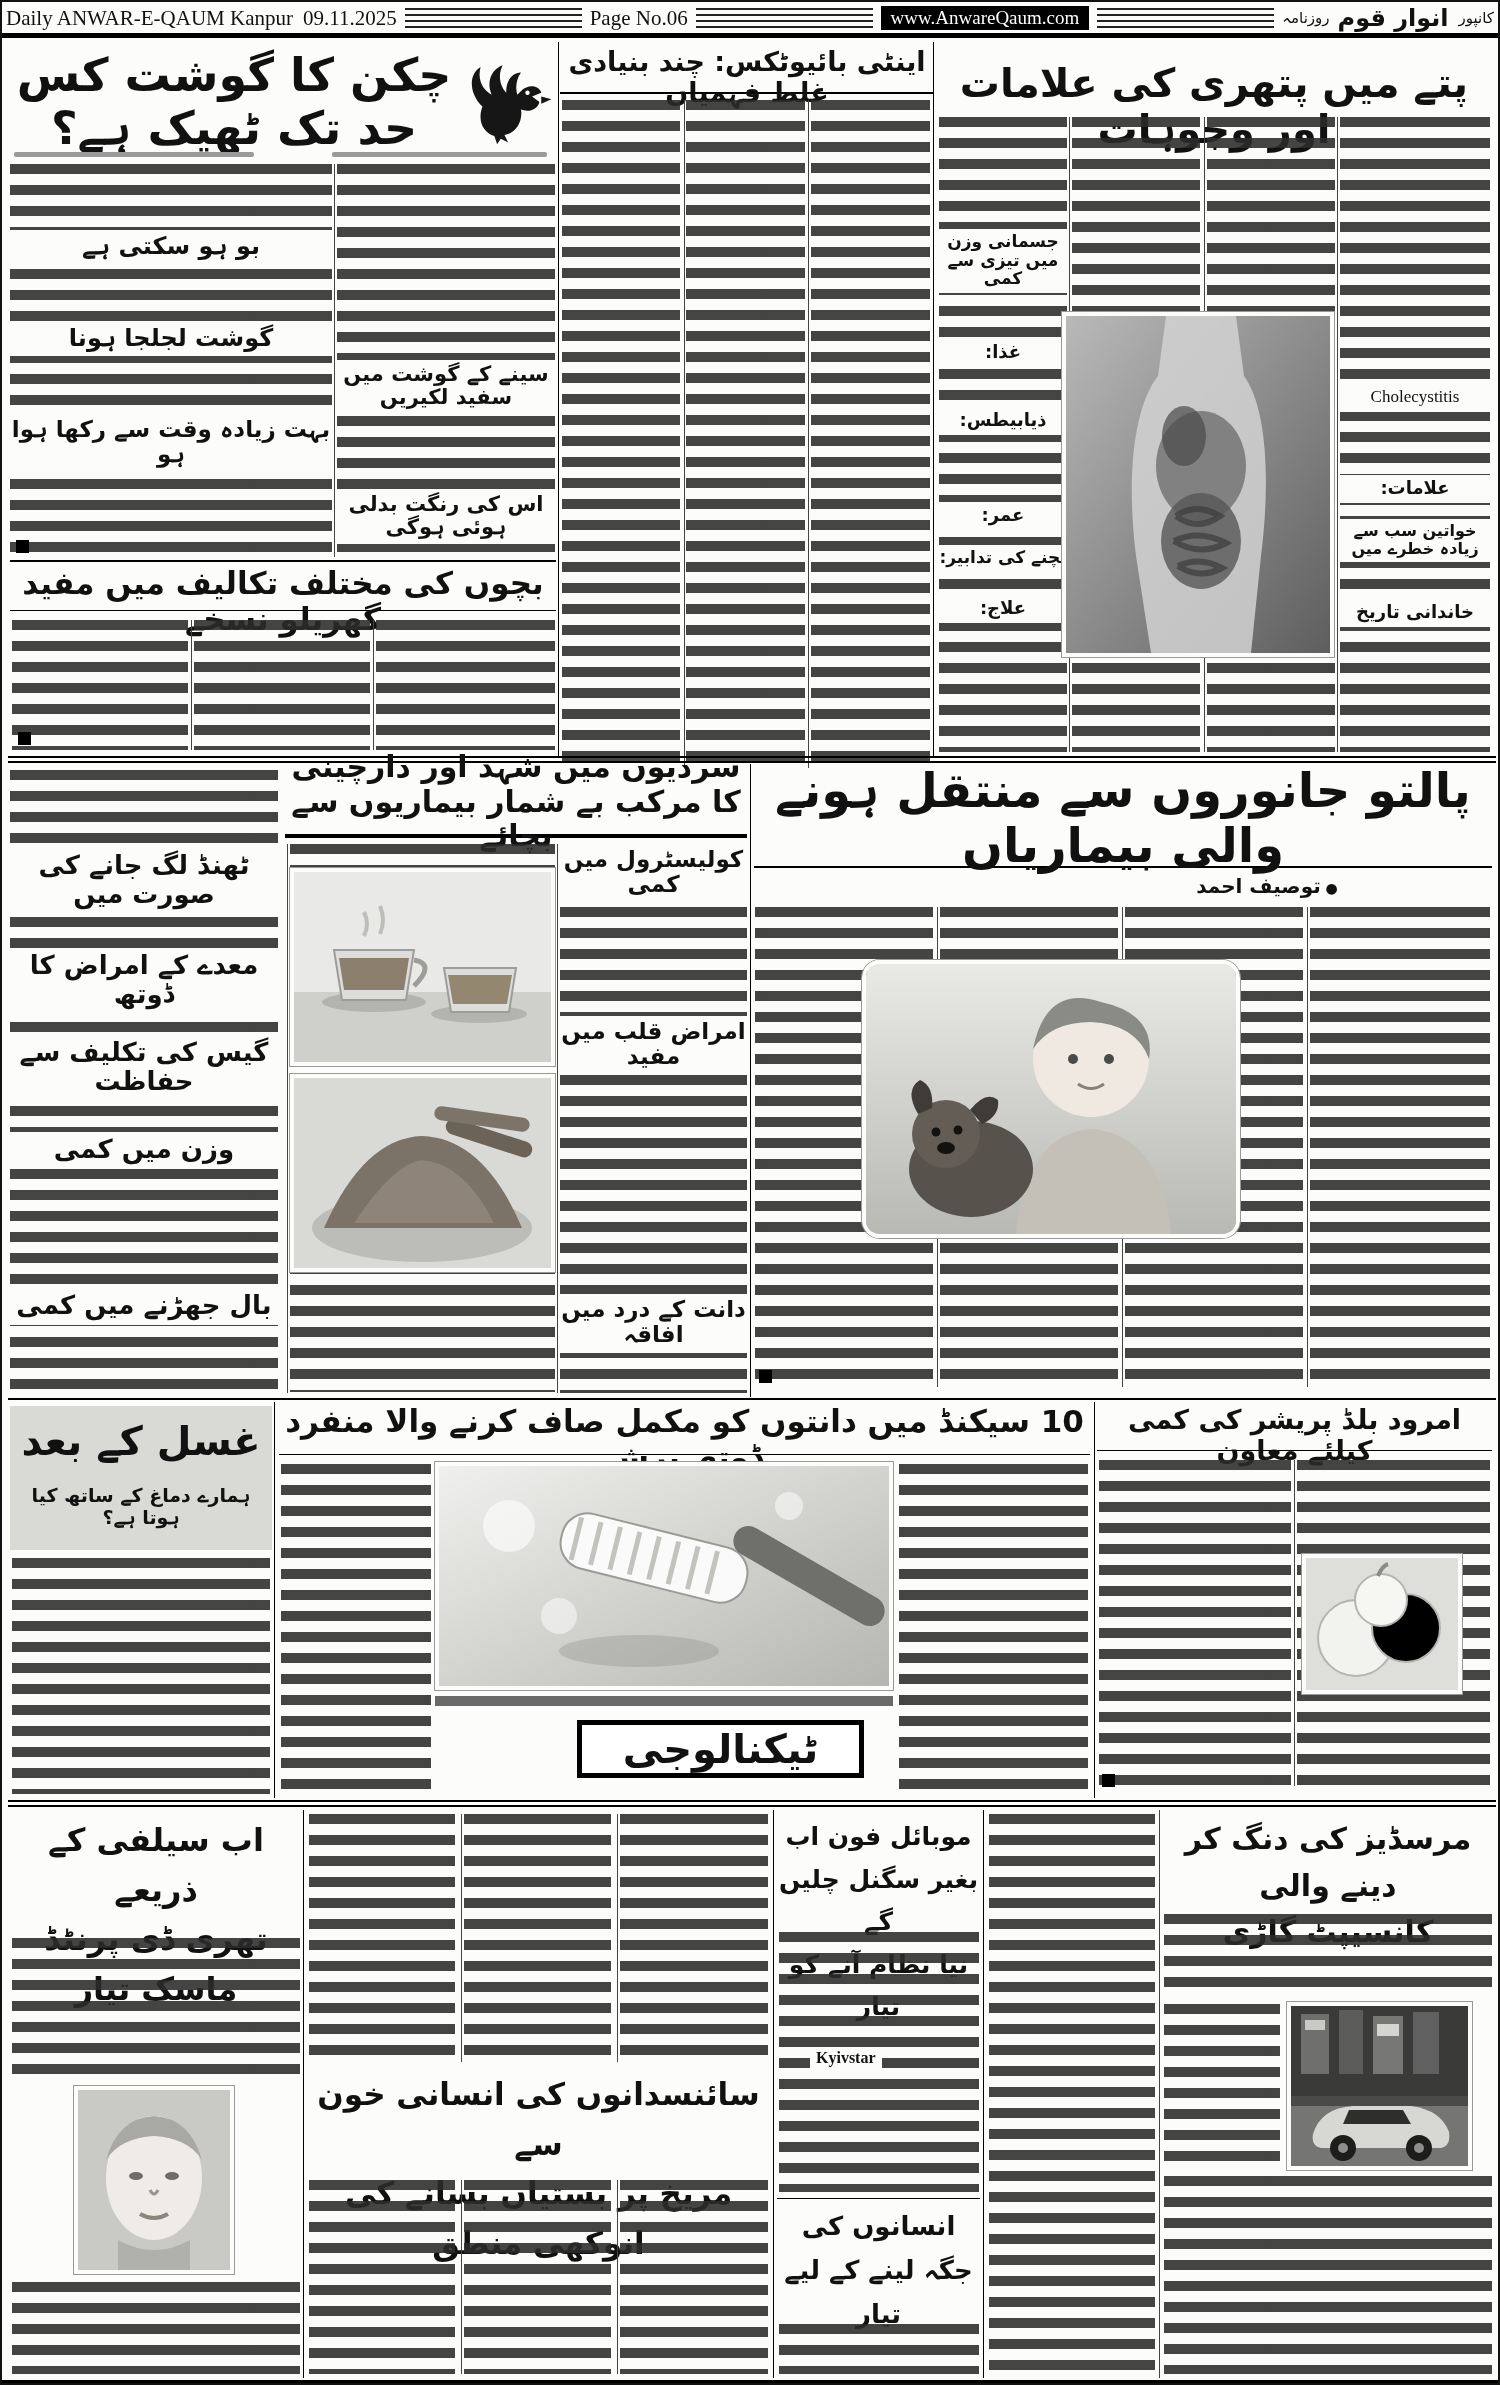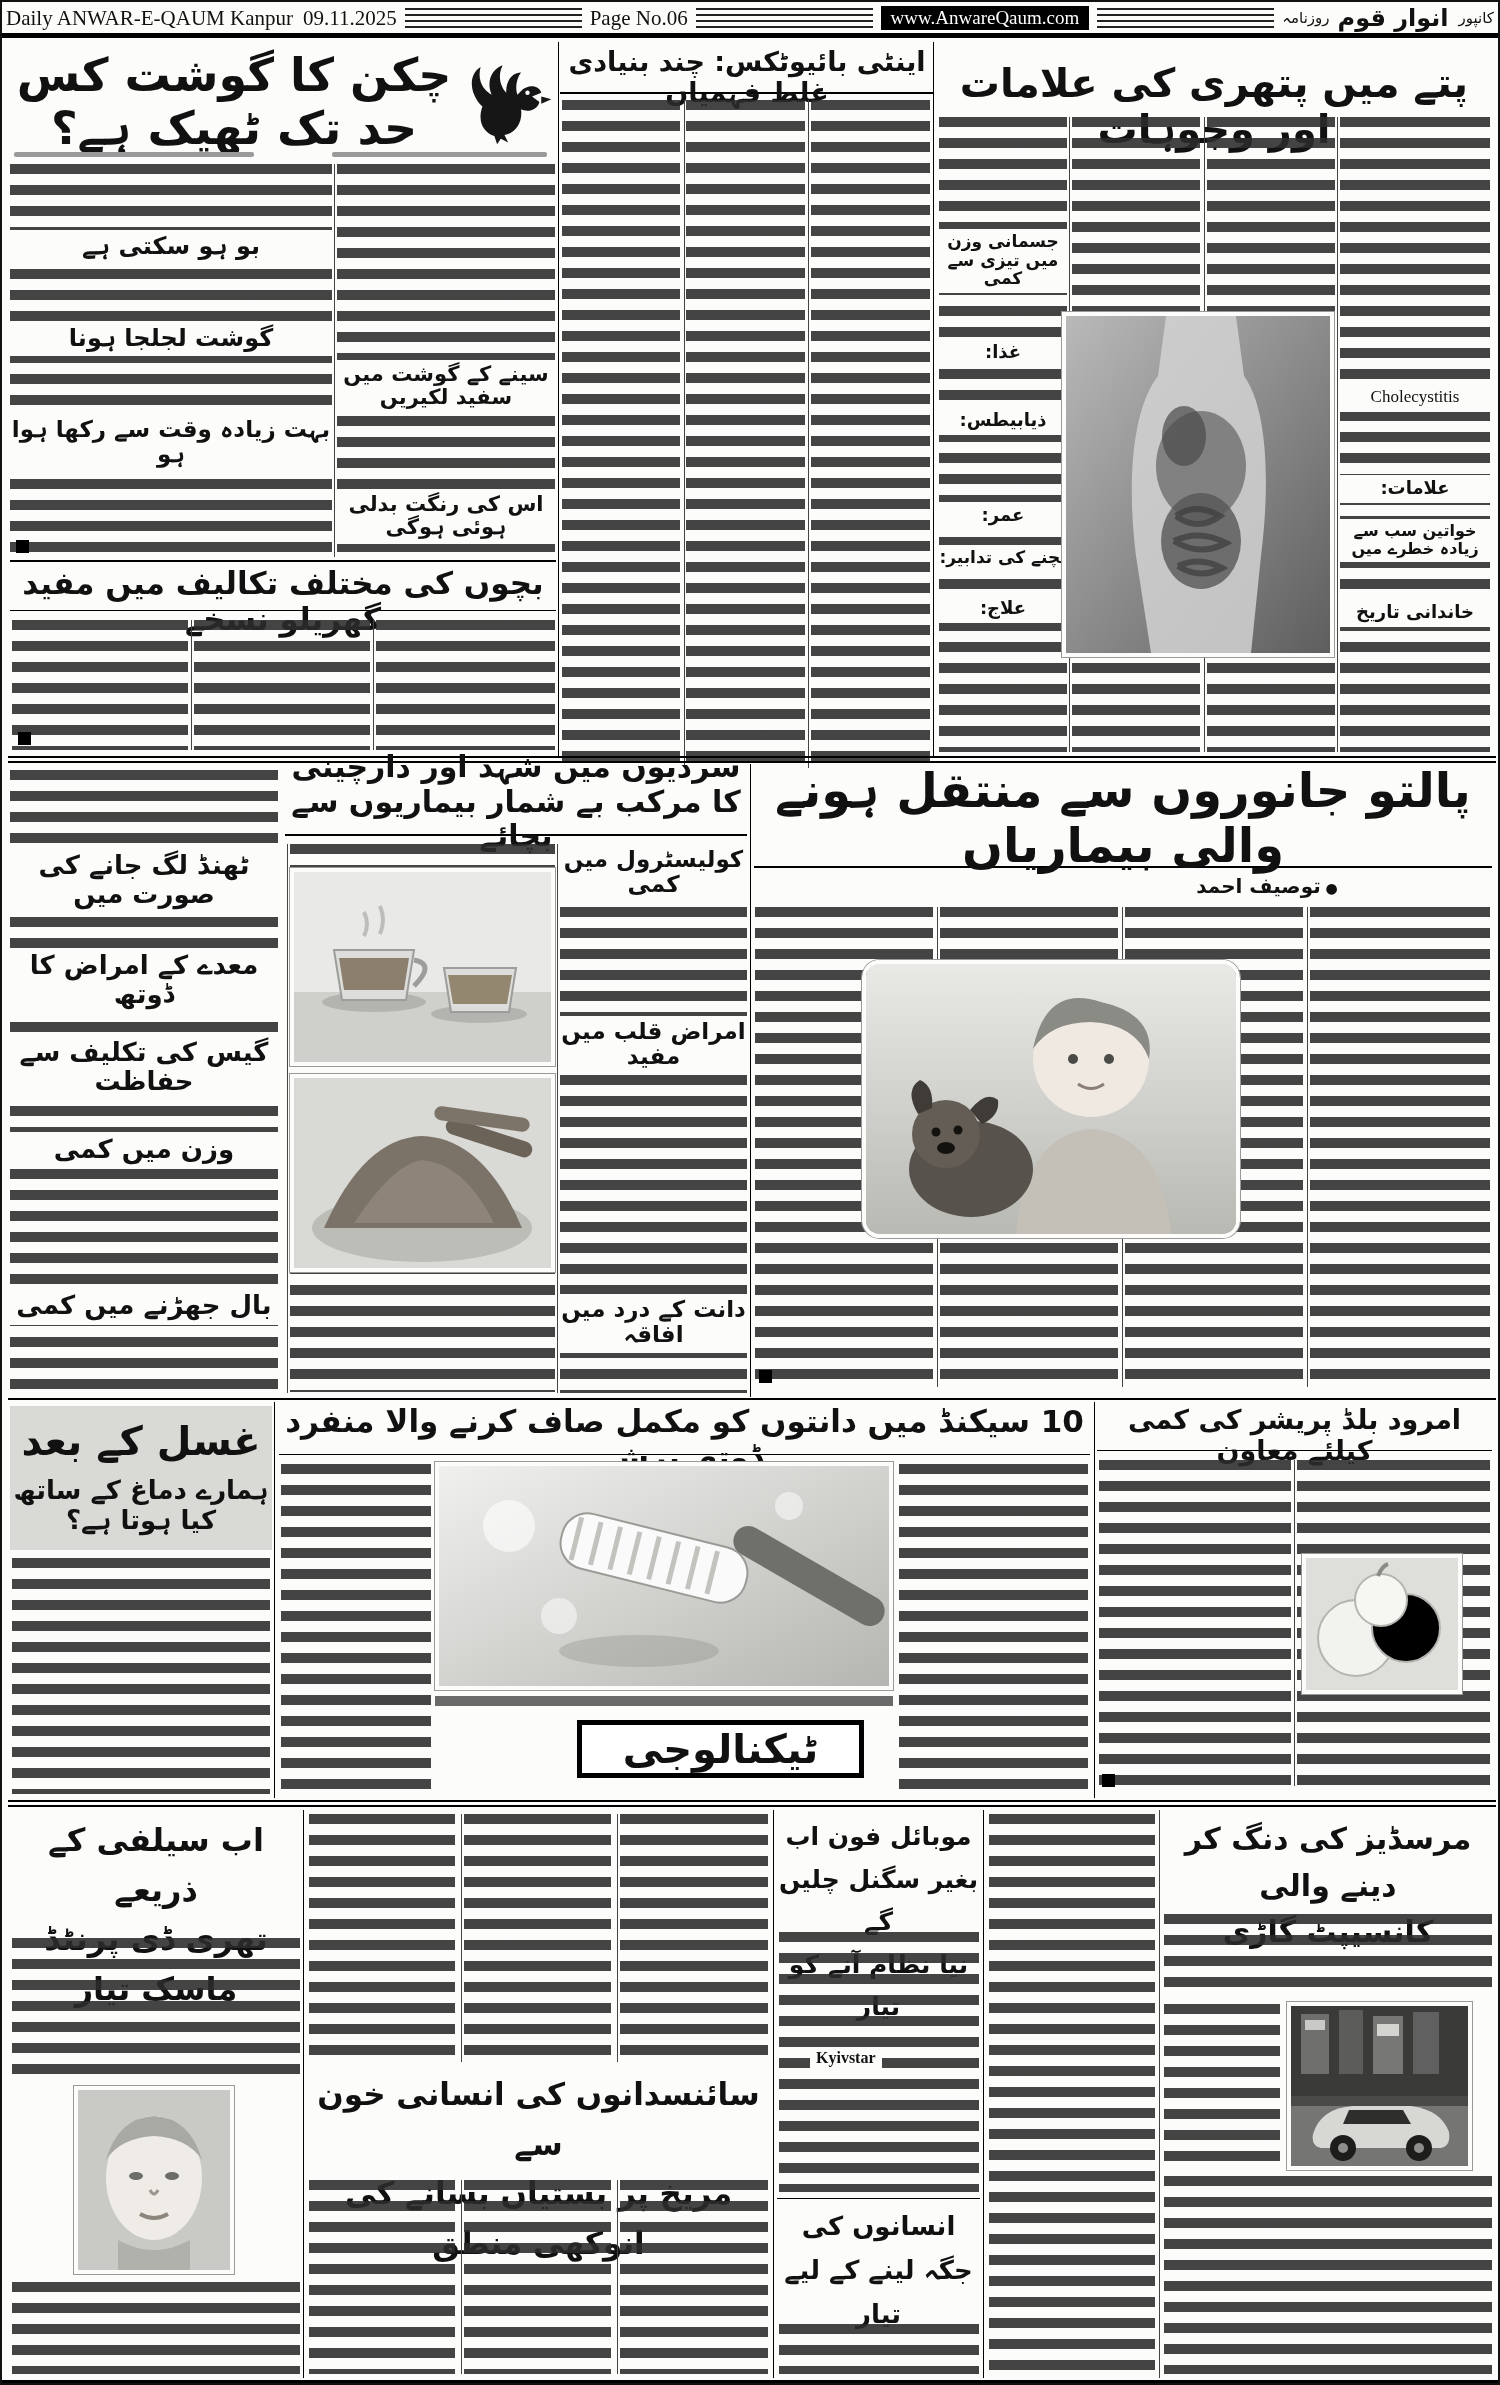--- a/index.html
+++ b/index.html
@@ -122,21 +122,21 @@
   <div class="sim" style="left:10px;top:618px;width:176px;height:130px;"></div>
   <div class="sim" style="left:192px;top:618px;width:176px;height:130px;"></div>
   <div class="sim" style="left:374px;top:618px;width:179px;height:130px;"></div>
   <div class="vline" style="left:189px;top:618px;height:130px;"></div>
   <div class="vline" style="left:371px;top:618px;height:130px;"></div>
   <div class="endmark" style="left:16px;top:730px;"></div>
 
   <div class="hline" style="left:6px;top:754px;width:1488px;height:2px;"></div>
   <div class="hline" style="left:6px;top:759px;width:1488px;height:2px;"></div>
 
-  <div class="abs urdu hl" style="left:283px;top:768px;width:462px;height:64px;font-size:30px;border-bottom:2px solid #000000;display:flex;align-items:center;justify-content:center;">سردیوں میں شہد اور دارچینی کا مرکب بے شمار بیماریوں سے بچائے</div>
+  <div class="abs urdu hl" style="left:283px;top:768px;width:462px;height:64px;font-size:30px;border-bottom:4px solid #000000;display:flex;align-items:center;justify-content:center;">سردیوں میں شہد اور دارچینی کا مرکب بے شمار بیماریوں سے بچائے</div>
   <div class="colblock" style="left:8px;top:768px;width:268px;height:623px;">
     <div class="fill"></div>
     <div class="sub" style="top:78px;font-size:26px;">ٹھنڈ لگ جانے کی صورت میں</div>
     <div class="sub" style="top:178px;font-size:26px;">معدے کے امراض کا ڈوتھ</div>
     <div class="sub" style="top:265px;font-size:26px;">گیس کی تکلیف سے حفاظت</div>
     <div class="sub" style="top:362px;font-size:26px;">وزن میں کمی</div>
     <div class="sub" style="top:518px;font-size:26px;">بال جھڑنے میں کمی</div>
   </div>
   <div class="sim" style="left:288px;top:842px;width:265px;height:548px;"></div>
   <div class="colblock" style="left:558px;top:842px;width:187px;height:549px;">
@@ -206,21 +206,21 @@
       <circle cx="92" cy="166" r="4.5" fill="#14120f"></circle>
       <ellipse cx="80" cy="184" rx="9" ry="6" fill="#14120f"></ellipse>
     </svg>
   </div>
   <div class="endmark" style="left:757px;top:1368px;"></div>
 
   <div class="hline" style="left:6px;top:1396px;width:1488px;height:2px;"></div>
 
   <div class="abs" style="left:8px;top:1404px;width:262px;height:144px;background:#d9d9d5;">
     <div class="urdu hl" style="font-size:40px;margin-top:12px;">غسل کے بعد</div>
-    <div class="urdu hl" style="font-size:26px;margin-top:12px;">ہمارے دماغ کے ساتھ کیا ہوتا ہے؟</div>
+    <div class="urdu hl" style="font-size:19px;margin-top:21px;">ہمارے دماغ کے ساتھ کیا ہوتا ہے؟</div>
   </div>
   <div class="sim" style="left:10px;top:1556px;width:258px;height:236px;"></div>
   <div class="vline" style="left:272px;top:1400px;height:396px;background:#000;"></div>
 
   <div class="abs urdu hl" style="left:277px;top:1402px;width:811px;height:50px;font-size:31px;border-bottom:1px solid #000;">10 سیکنڈ میں دانتوں کو مکمل صاف کرنے والا منفرد ڈوتھ برش</div>
   <div class="sim" style="left:279px;top:1462px;width:150px;height:330px;"></div>
   <div class="sim" style="left:897px;top:1462px;width:189px;height:330px;"></div>
   <div class="imgbox" style="left:433px;top:1460px;width:458px;height:228px;">
     <svg width="100%" height="100%" viewBox="0 0 450 220" preserveAspectRatio="none">
       <rect width="450" height="220" fill="url(#gC)"></rect>

